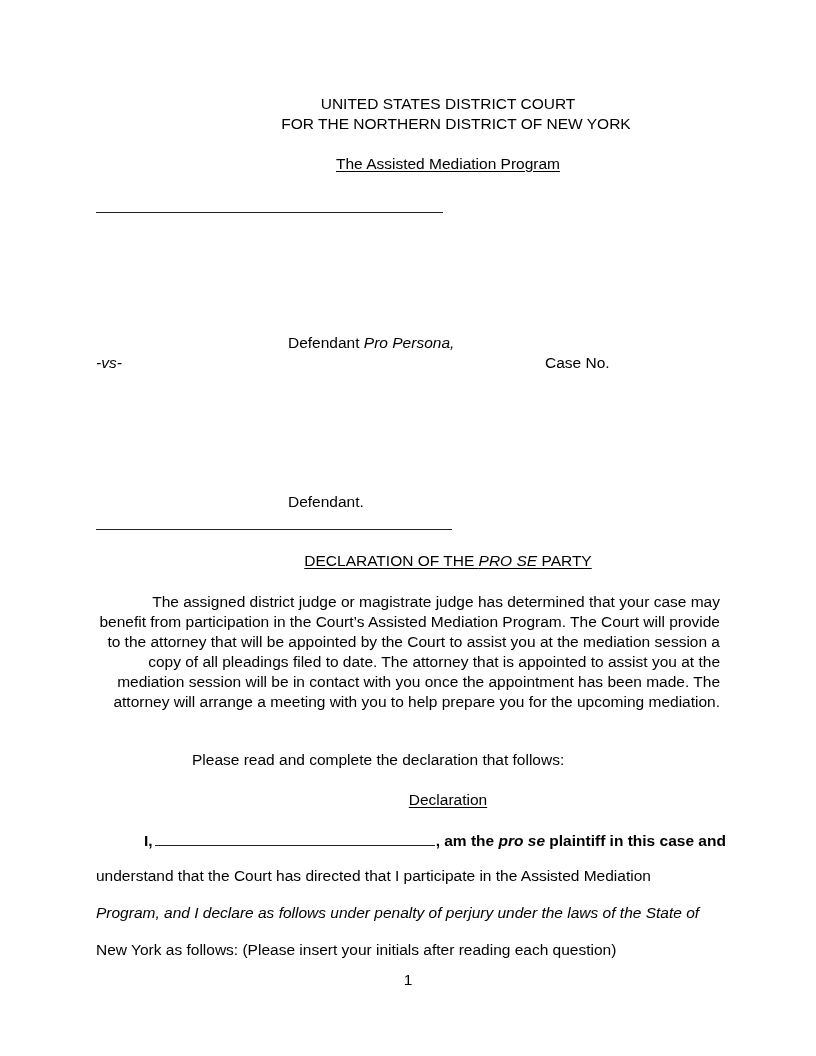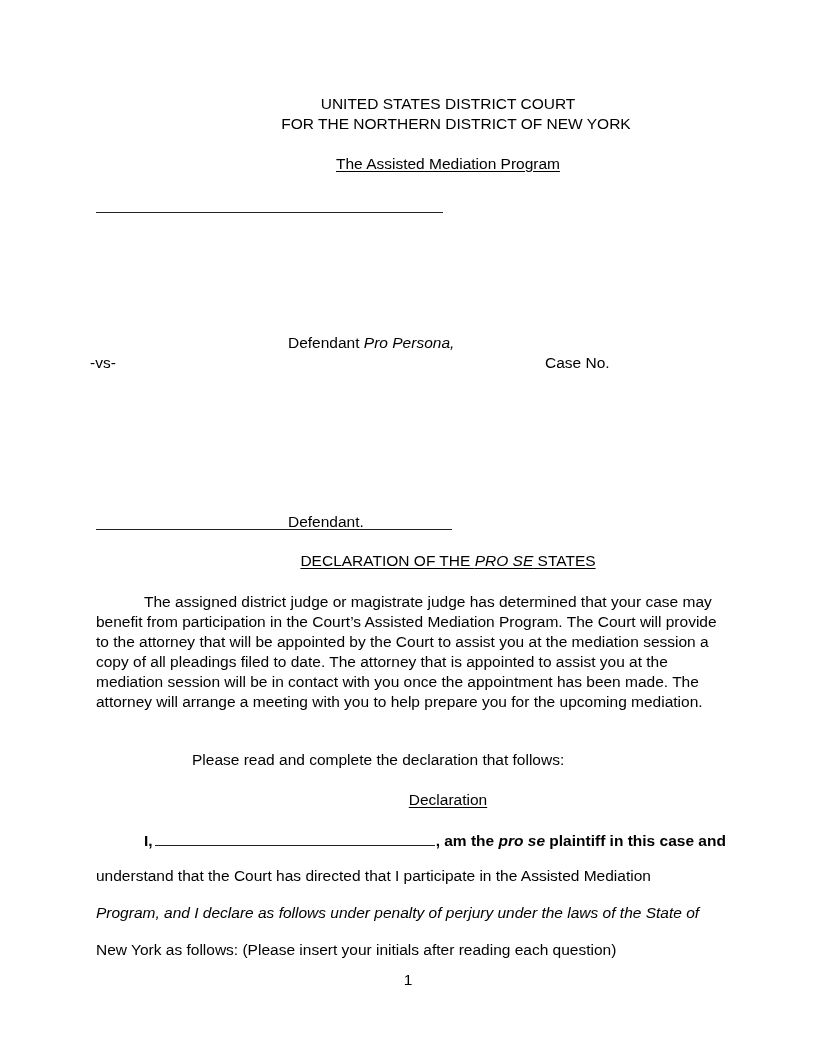--- a/index.html
+++ b/index.html
@@ -25,21 +25,21 @@
       height: 1px;
       background: #222222;
     }
     .para {
       position: absolute;
       left: 96px;
       width: 624px;
       line-height: 20px;
       white-space: normal;
     }
-    .indent { text-indent: 48px; }
+    .indent { text-indent: 48px; text-align: right; }
     .blank {
       display: inline-block;
       border-bottom: 1px solid #222222;
       vertical-align: baseline;
       height: 14px;
       margin: 0 1px 0 2px;
     }
   </style>
 </head>
 <body>
@@ -50,30 +50,30 @@
   <span class="u">The Assisted Mediation Program</span>
 </div>
 
 <div class="hline" style="left:96px; top:212px; width:347px;"></div>
 
 <div class="abs" style="left:288px; top:334px;">
   <span>Defendant</span>
   <i>Pro Persona,</i>
 </div>
 
-<div class="abs" style="left:90px; top:354px;">-vs-</div>
+<div class="abs" style="left:96px; top:354px;font-style:italic;">-vs-</div>
 
 <div class="abs" style="left:528px; top:354px;margin-left:17px;">Case No.</div>
 
-<div class="abs" style="left:288px; top:513px;">Defendant.</div>
+<div class="abs" style="left:288px; top:493px;">Defendant.</div>
 
 <div class="hline" style="left:96px; top:529px; width:356px;"></div>
 
 <div class="abs center bold" style="top:552px;">
-  <span class="u"><span>DECLARATION OF THE </span><i>PRO SE</i><span> STATES</span></span>
+  <span class="u"><span>DECLARATION OF THE </span><i>PRO SE</i><span> PARTY</span></span>
 </div>
 
 <div class="para indent" style="top:592px;">The assigned district judge or magistrate judge has determined that your case may benefit from participation in the Court’s Assisted Mediation Program. The Court will provide to the attorney that will be appointed by the Court to assist you at the mediation session a copy of all pleadings filed to date. The attorney that is appointed to assist you at the mediation session will be in contact with you once the appointment has been made. The attorney will arrange a meeting with you to help prepare you for the upcoming mediation.</div>
 
 <div class="abs" style="left:144px; top:751px;margin-left:48px;">Please read and complete the declaration that follows:</div>
 
 <div class="abs center bold" style="top:791px;">
   <span class="u">Declaration</span>
 </div>
 

